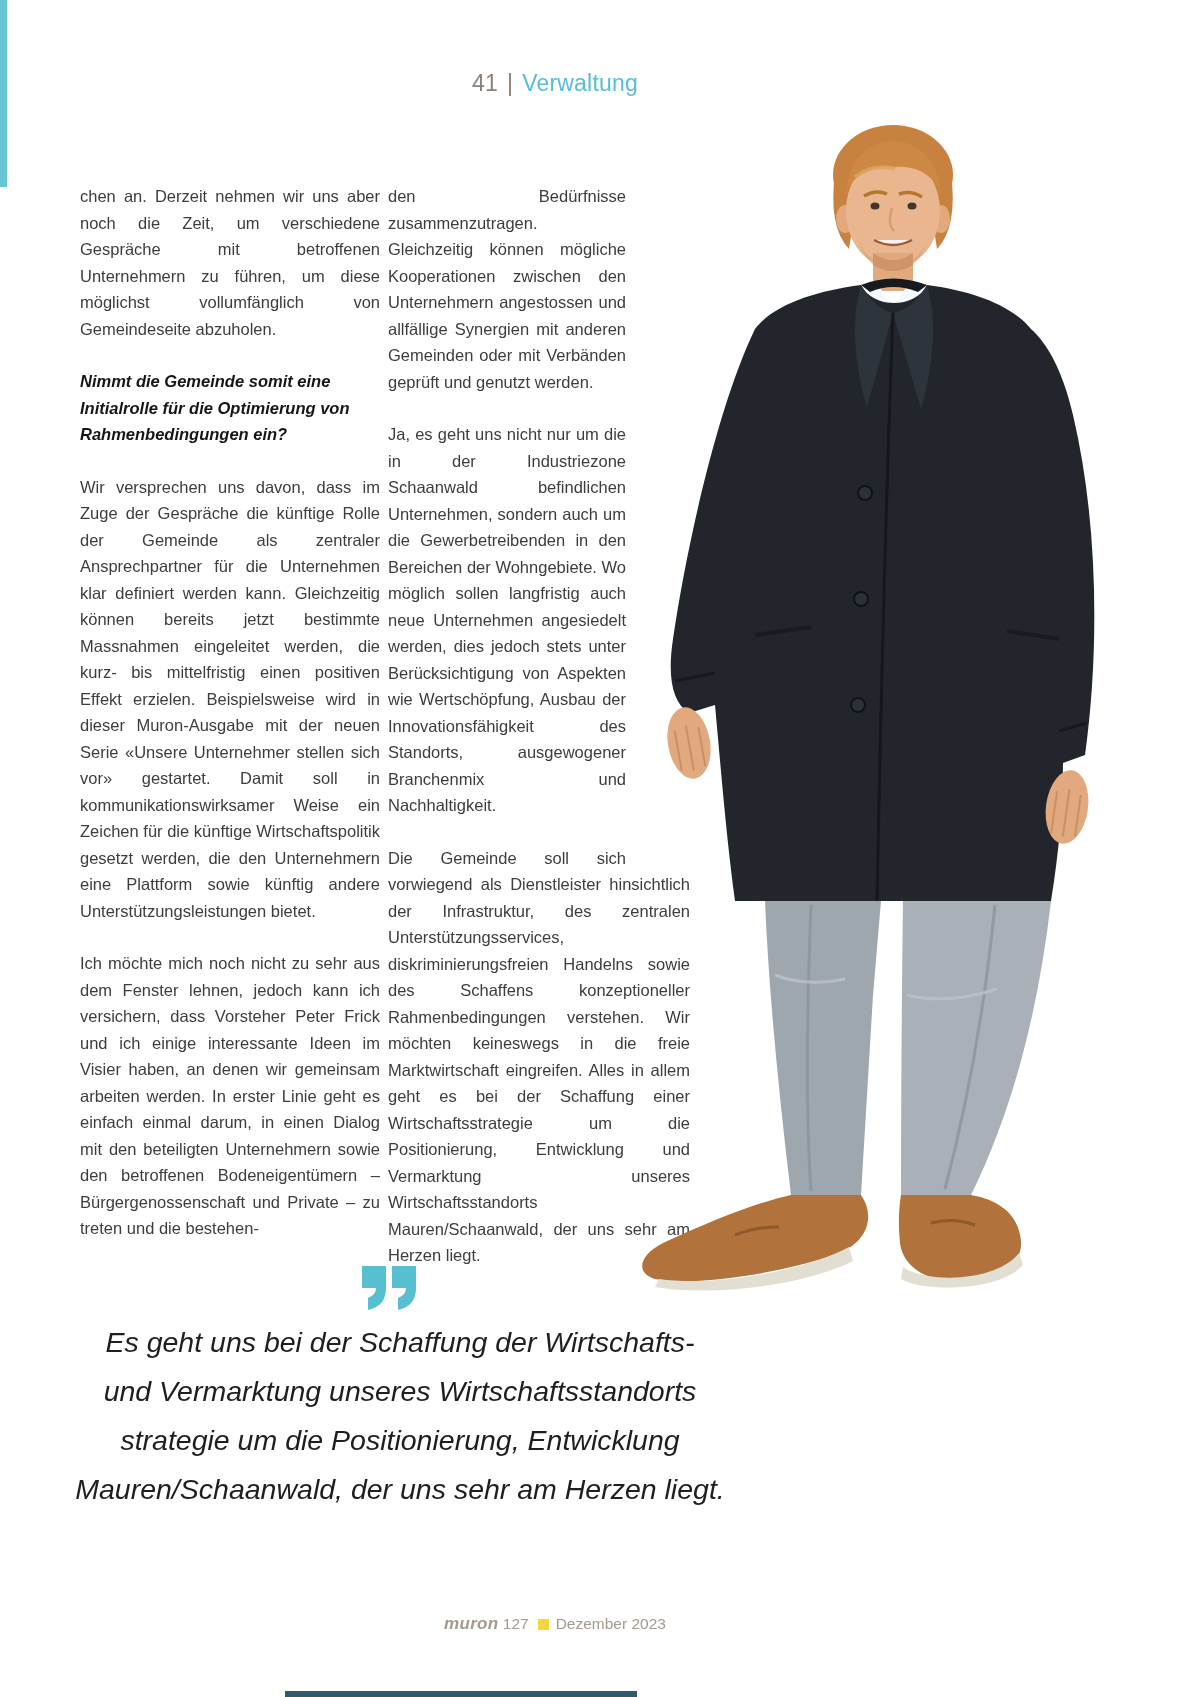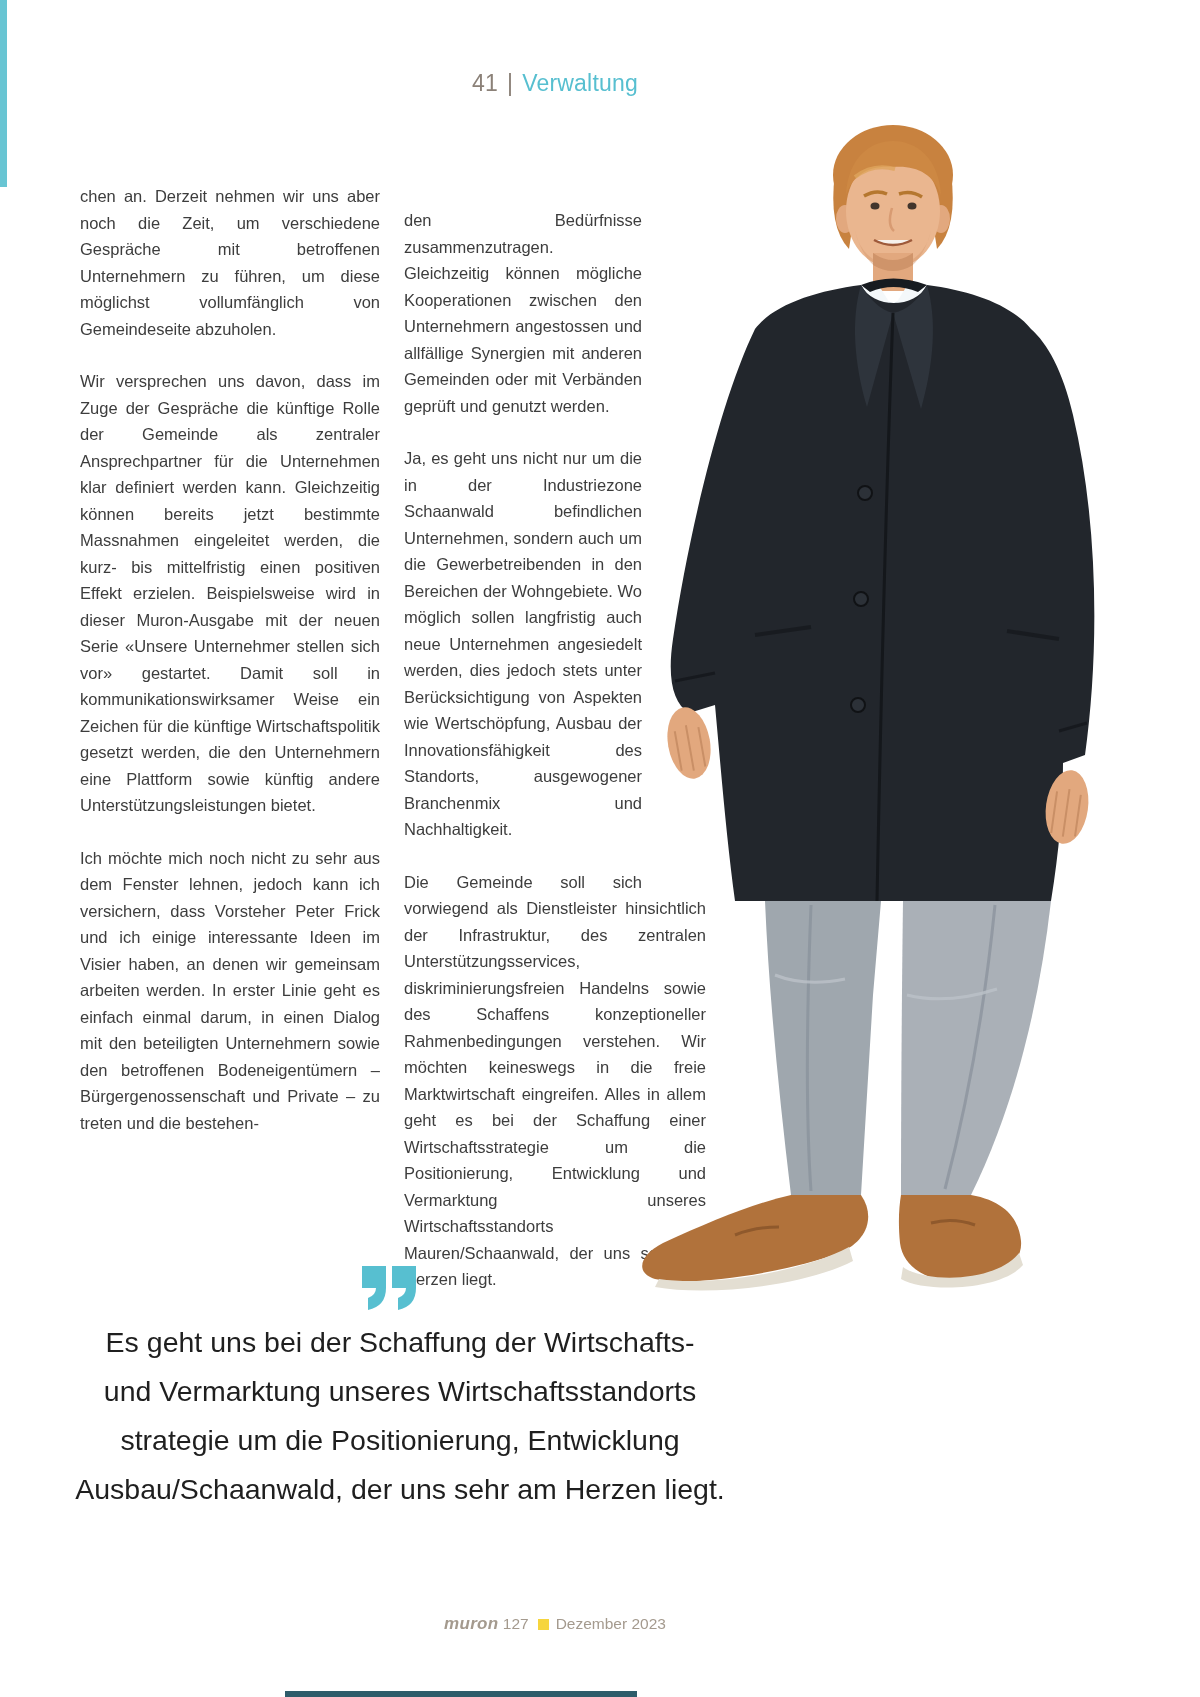--- a/index.html
+++ b/index.html
@@ -18,34 +18,34 @@
   .page-header .num{color:#8b8178;margin-top:43px;}
   .page-header .div{color:#8b8178;font-weight:300;padding:0 9px;}
   .page-header .sec{color:#57bfd0;text-align:right;}
   
   .col{
     position:absolute;top:183px;width:300px;
     font-size:16.5px;line-height:26.5px;color:#3d3d3d;
     text-align:justify;hyphens:auto;-webkit-hyphens:auto;
   }
   .col-left{left:80px;}
-  .col-right{left:404px;width:302px;margin-top:24px;}
+  .col-right{left:388px;width:302px;}
   .col p{margin:0 0 26px 0;}
   .col .qhead{
     margin:0 0 26px 0;font-weight:700;font-style:italic;color:#161616;
     text-align:left;
   }
   .wrap-spacer{float:right;clear:right;width:64px;height:300px;margin-top:368px;}
   
   .portrait{position:absolute;left:615px;top:95px;width:500px;height:1215px;}
   
   .quote-icon{position:absolute;left:360px;top:1266px;width:58px;height:46px;}
   .pull-quote{
     position:absolute;left:40px;top:1318px;width:720px;text-align:center;
-    font-size:28.5px;line-height:49px;color:#1f1f1f;
+    font-size:28.5px;line-height:49px;color:#1f1f1f;font-style:italic;
   }
   
   .page-footer{
     position:absolute;top:1614px;left:0;width:1110px;text-align:center;
     font-size:15.5px;color:#a49a8e;
   }
   .page-footer .mag{font-style:italic;font-weight:700;font-size:17px;letter-spacing:0.3px;}
   .page-footer .sq{
     display:inline-block;width:11px;height:11px;background:#f6d53d;
     margin:0 7px 0 9px;vertical-align:-1px;
@@ -56,20 +56,21 @@
 <body>
 
 <div class="accent-left"></div>
 
 <div class="page-header">
   <span class="num">41</span><span class="div">|</span><span class="sec">Verwaltung</span>
 </div>
 
 <div class="col col-left">
   <p>chen an. Derzeit nehmen wir uns aber noch die Zeit, um verschiedene Gespräche mit betroffenen Unternehmern zu führen, um diese möglichst vollumfänglich von Gemeindeseite abzuholen.</p>
+  <p class="qhead">Nimmt die Gemeinde somit eine Initialrolle für die Optimierung von Rahmenbedingungen ein?</p>
   <p>Wir versprechen uns davon, dass im Zuge der Gespräche die künftige Rolle der Gemeinde als zentraler Ansprechpartner für die Unternehmen klar definiert werden kann. Gleichzeitig können bereits jetzt bestimmte Massnahmen eingeleitet werden, die kurz- bis mittelfristig einen positiven Effekt erzielen. Beispielsweise wird in dieser Muron-Ausgabe mit der neuen Serie «Unsere Unternehmer stellen sich vor» gestartet. Damit soll in kommunikationswirksamer Weise ein Zeichen für die künftige Wirtschaftspolitik gesetzt werden, die den Unternehmern eine Plattform sowie künftig andere Unterstützungsleistungen bietet.</p>
   <p>Ich möchte mich noch nicht zu sehr aus dem Fenster lehnen, jedoch kann ich versichern, dass Vorsteher Peter Frick und ich einige interessante Ideen im Visier haben, an denen wir gemeinsam arbeiten werden. In erster Linie geht es einfach einmal darum, in einen Dialog mit den beteiligten Unternehmern sowie den betroffenen Bodeneigentümern – Bürgergenossenschaft und Private – zu treten und die bestehen-</p>
 </div>
 
 <div class="col col-right">
   <div class="wrap-spacer"></div>
   <p>den Bedürfnisse zusammenzutragen. Gleichzeitig können mögliche Kooperationen zwischen den Unternehmern angestossen und allfällige Synergien mit anderen Gemeinden oder mit Verbänden geprüft und genutzt werden.</p>
   <p>Ja, es geht uns nicht nur um die in der Industriezone Schaanwald befindlichen Unternehmen, sondern auch um die Gewerbetreibenden in den Bereichen der Wohngebiete. Wo möglich sollen langfristig auch neue Unternehmen angesiedelt werden, dies jedoch stets unter Berücksichtigung von Aspekten wie Wertschöpfung, Ausbau der Innovationsfähigkeit des Standorts, ausgewogener Branchenmix und Nachhaltigkeit.</p>
   <p>Die Gemeinde soll sich vorwiegend als Dienstleister hinsichtlich der Infrastruktur, des zentralen Unterstützungsservices, diskriminierungsfreien Handelns sowie des Schaffens konzeptioneller Rahmenbedingungen verstehen. Wir möchten keineswegs in die freie Marktwirtschaft eingreifen. Alles in allem geht es bei der Schaffung einer Wirtschaftsstrategie um die Positionierung, Entwicklung und Vermarktung unseres Wirtschaftsstandorts Mauren/Schaanwald, der uns sehr am Herzen liegt.</p>
 </div>
@@ -168,21 +169,21 @@
   <svg width="58" height="46" viewBox="0 0 58 46" xmlns="http://www.w3.org/2000/svg">
     <path d="M2,0 H26 V22 Q26,40 8,44 L8,32 Q16,29 16,22 H2 Z" fill="#57bfd0"></path>
     <path d="M32,0 H56 V22 Q56,40 38,44 L38,32 Q46,29 46,22 H32 Z" fill="#57bfd0"></path>
   </svg>
 </div>
 
 <div class="pull-quote">
   <div>Es geht uns bei der Schaffung der Wirtschafts-</div>
   <div>und Vermarktung unseres Wirtschaftsstandorts</div>
   <div>strategie um die Positionierung, Entwicklung</div>
-  <div>Ausbau/Schaanwald, der uns sehr am Herzen liegt.</div>
+  <div>Mauren/Schaanwald, der uns sehr am Herzen liegt.</div>
 </div>
 
 <div class="page-footer">
   <span class="mag">muron</span>
   <span class="iss">127</span><span class="sq"></span><span class="date">Dezember 2023</span>
 </div>
 
 <div class="bottom-bar"></div>
 
 </body></html>

